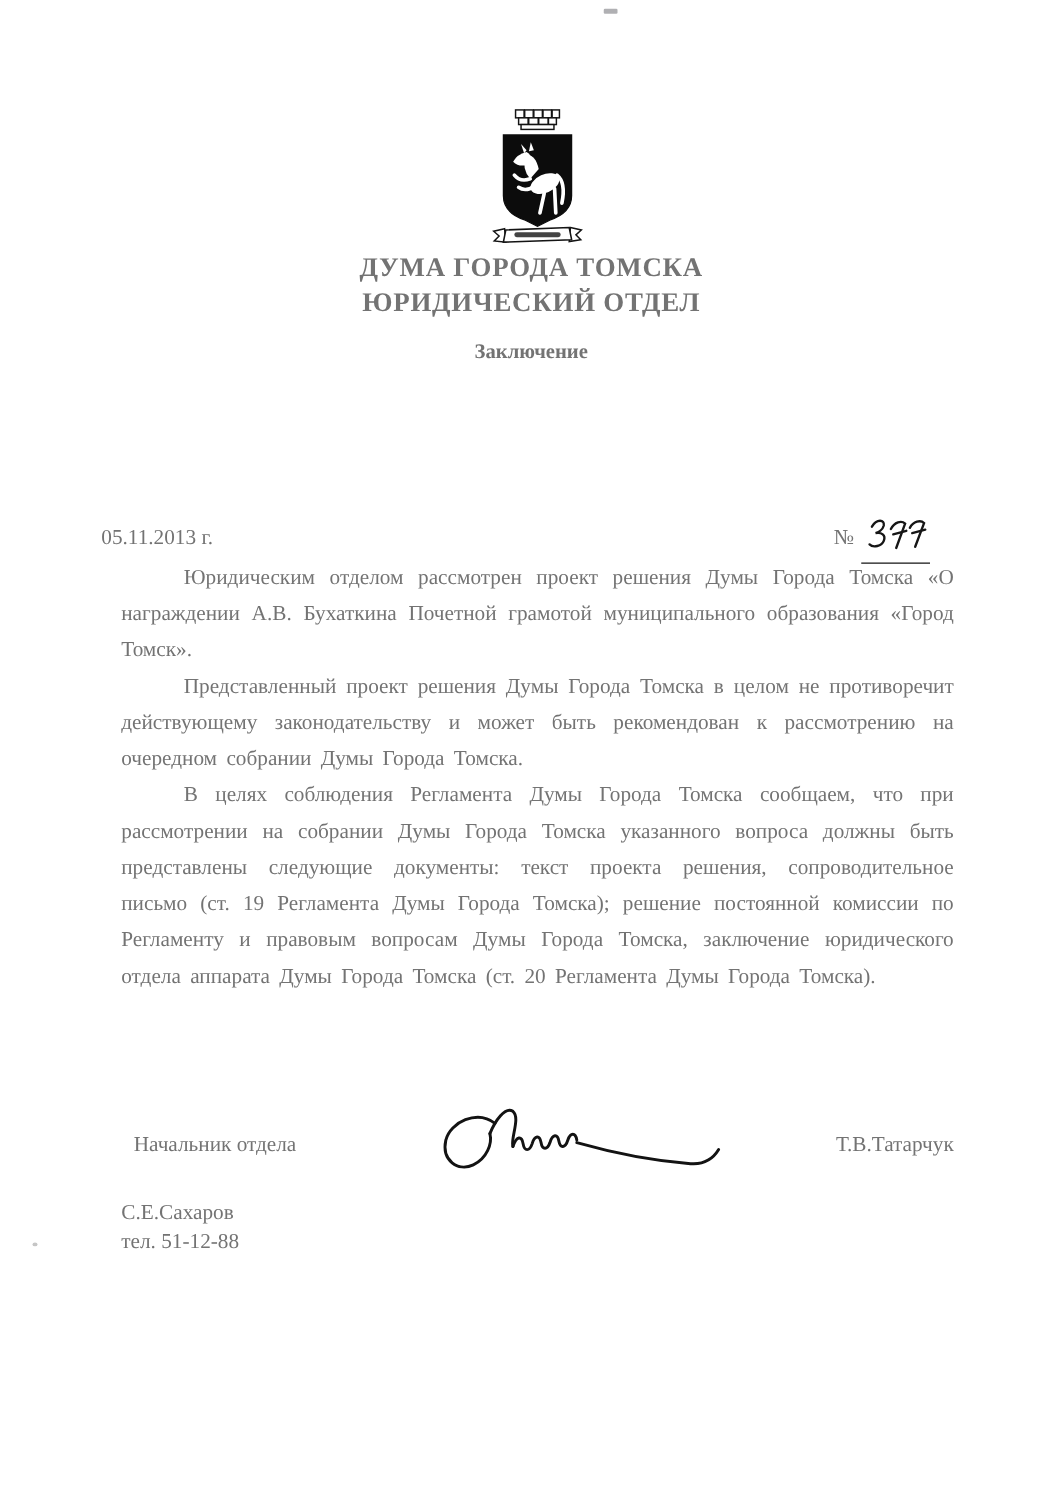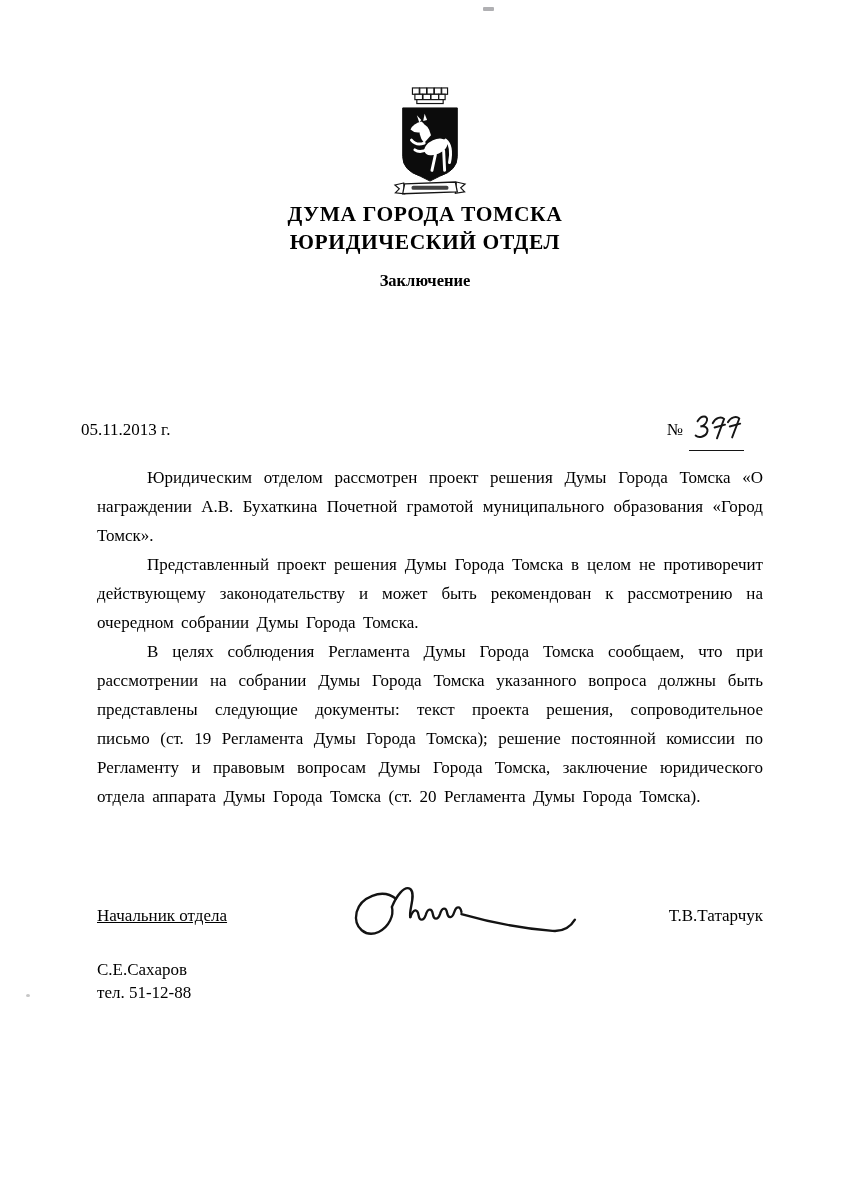--- a/index.html
+++ b/index.html
@@ -1,18 +1,18 @@
 <!DOCTYPE html>
 <html><head>
 <meta charset="utf-8">
 <style>
   html,body { margin:0; padding:0; background:#ffffff; }
   .page {
     position:relative; width:850px; height:1196px; background:#ffffff;
-    font-family:"Liberation Serif","DejaVu Serif",serif; color:#000000;
+    font-family:"Liberation Serif","DejaVu Serif",serif; color:#737373;
     overflow:hidden;
   }
   .abs { position:absolute; }
 
   .artifact-top { left:483px; top:7px; width:11px; height:4px;
     background:#8f8f93; opacity:.7; border-radius:1px; }
   .artifact-dot { left:26px; top:994px; width:4px; height:3px;
     background:#c6c6c6; border-radius:50%; }
 
   .emblem { left:391px; top:86px; width:78px; height:116px; }
@@ -31,25 +31,25 @@
 
   .meta { top:412px; left:81px; width:666px; height:42px; }
   .date { position:absolute; left:0; top:8px; font-size:17px; }
   .numwrap { position:absolute; right:0; top:0; width:80px; height:42px; }
   .numsign { position:absolute; left:0; top:8px; font-size:17px; }
   .numline { position:absolute; left:22px; top:0; width:55px; height:38px;
     border-bottom:1.7px solid #141414; }
   .numhand { position:absolute; left:0; top:-2px; width:55px; height:34px; }
 
   .bodytext { top:447px; left:97px; width:666px; font-size:17px;
-    line-height:29px; text-align:justify; word-spacing:3.2px;margin-top:16px; }
+    line-height:29px; text-align:justify; word-spacing:3.2px; }
   .bodytext p { margin:0; text-indent:50px; }
 
   .sig { top:880px; left:97px; width:666px; height:62px; }
-  .sig-pos  { position:absolute; left:0; top:26px; font-size:17px; white-space:nowrap;text-decoration:underline; }
+  .sig-pos  { position:absolute; left:10px; top:26px; font-size:17px; white-space:nowrap; }
   .sig-hand { position:absolute; left:252px; top:2px; width:230px; height:58px; }
   .sig-name { position:absolute; right:0; top:26px; font-size:17px; white-space:nowrap; }
 
   .footer { top:958px; left:97px; font-size:17px; line-height:23px; }
 </style>
 </head>
 <body>
 
 <div class="page">
 

